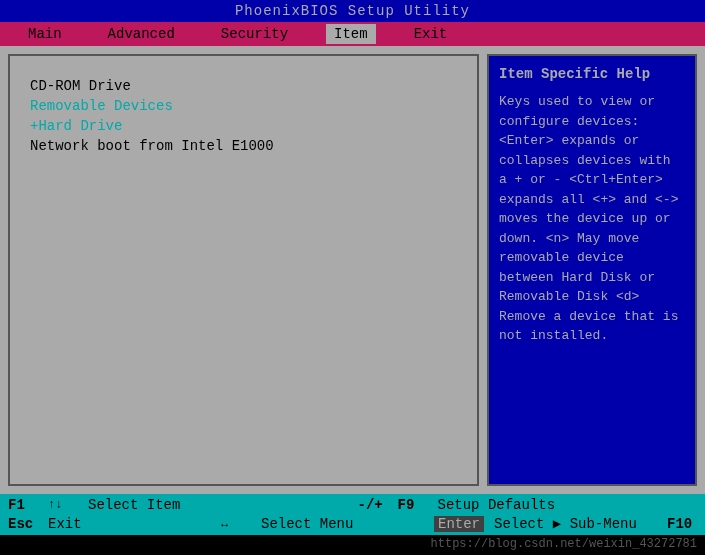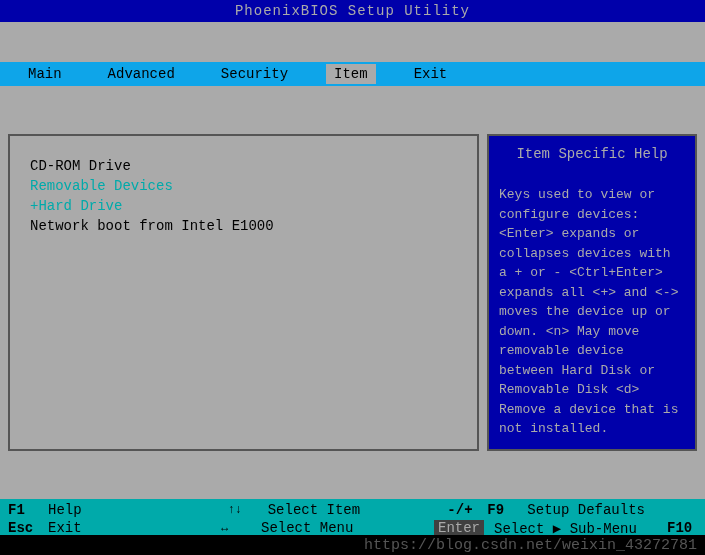--- a/index.html
+++ b/index.html
@@ -18,36 +18,35 @@
       display: flex;
       flex-direction: column;
     }
 
     #bios-container {
       width: 705px;
       height: 535px;
       background: #aaaaaa;
       display: flex;
       flex-direction: column;
-      gap: 40px;
     }
 
     
     #title-bar {
       background: #0000aa;
       color: #aaaaaa;
       text-align: center;
       padding: 3px 0;
       font-size: 14px;
       letter-spacing: 1px;
     }
 
     
     #menu-bar {
-      background: #0ea5e9;
+      background: #be185d;
       color: #000000;
       display: flex;
       flex-direction: row;
       padding: 2px 20px;
       gap: 30px;
     }
 
     .menu-item {
       padding: 2px 8px;
       color: #000;
@@ -94,23 +93,24 @@
     
     #right-panel {
       width: 210px;
       background: #0000aa;
       border: 2px solid #555;
       padding: 10px;
       color: #aaaaaa;
     }
 
     #help-title {
-      text-align: center;
-      margin-bottom: 23px;
-      color: #aaaaaa;
+      text-align: left;
+      margin-bottom: 10px;
+      color: #aaaaaa;
+      font-weight: bold;
     }
 
     #help-text {
       color: #aaaaaa;
       font-size: 13px;
       line-height: 1.5;
     }
 
     
     #status-bar {
@@ -145,21 +145,21 @@
       color: #aaaaaa;
       padding: 0 4px;
     }
 
     
     #watermark-bar {
       background: #000;
       color: #555;
       text-align: right;
       padding: 2px 8px;
-      font-size: 15px;
+      font-size: 12px;
       height: 20px;
     }
 
     .arrow-icon {
       font-size: 12px;
     }
   </style>
 </head>
 <body>
 
@@ -214,21 +214,20 @@
         &lt;n&gt; May move removable device between Hard Disk or Removable Disk
         &lt;d&gt; Remove a device that is not installed.
       </div>
     </div>
 
   </div>
 
   <div id="status-bar">
     <div class="status-row">
       <span class="status-key">F1</span>
-      <span class="status-desc">Help</span>
       <span class="status-key arrow-icon">↑↓</span>
       <span class="status-desc">Select Item</span>
       <span class="status-key">-/+</span>
       <span class="status-key">F9</span>
       <span class="status-desc">Setup Defaults</span>
     </div>
     <div class="status-row">
       <span class="status-key">Esc</span>
       <span class="status-desc">Exit</span>
       <span class="status-key arrow-icon">↔</span>

